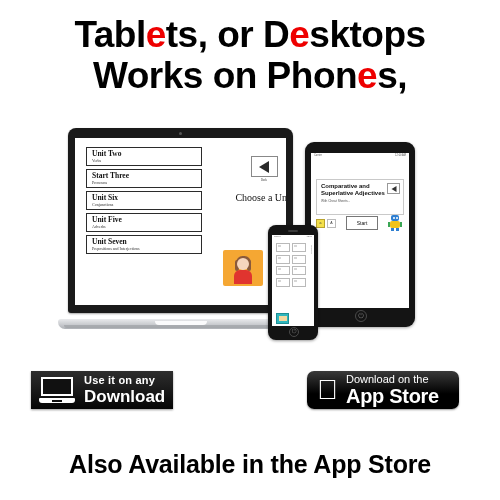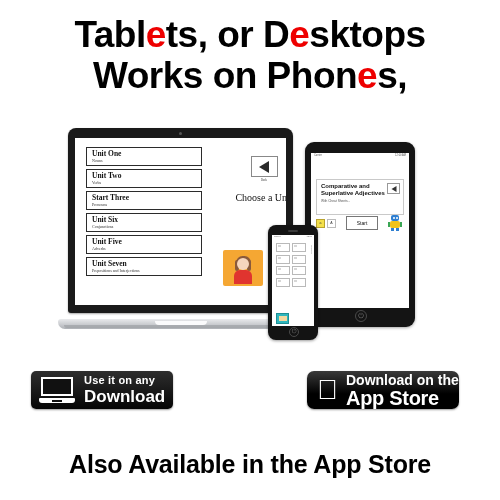--- a/index.html
+++ b/index.html
@@ -197,21 +197,21 @@
   }
   .ph-thumb-in{position:absolute;left:1.5px;top:1.5px;width:8px;height:5px;background:#f3d9a0;}
   .ph-sidelabel{
     position:absolute;right:1px;top:10px;font-size:2.4px;color:#888;
     writing-mode:vertical-rl;
   }
 
   
   .badge-computer{
     position:absolute;left:31px;top:371px;width:142px;height:38px;
-    background:linear-gradient(#2e2e2e,#050505);border-radius:5px;
+    background:linear-gradient(#2e2e2e,#050505);border-radius:0;
     display:flex;align-items:center;padding-left:8px;box-sizing:border-box;
     box-shadow:0 1px 2px rgba(0,0,0,.4);
   }
   .computer-icon{width:36px;height:26px;position:relative;flex:0 0 auto;}
   .ci-screen{position:absolute;left:2px;top:0;width:32px;height:19px;background:#fff;}
   .ci-inner{position:absolute;left:2px;top:2px;width:28px;height:15px;background:#111;}
   .ci-base{position:absolute;left:0;bottom:0;width:36px;height:5px;background:#fff;
     border-radius:1px 1px 3px 3px;}
   .ci-pad{position:absolute;left:50%;bottom:1px;margin-left:-5px;width:10px;height:2px;background:#111;}
   .badge-text{margin-left:9px;color:#fff;line-height:1;}
@@ -219,21 +219,21 @@
   .bt-big{font-size:17px;font-weight:bold;margin-top:2px;}
 
   .badge-appstore{
     position:absolute;left:307px;top:371px;width:152px;height:38px;
     background:linear-gradient(#3a3a3a,#000 60%);border-radius:7px;
     display:flex;align-items:center;padding-left:10px;box-sizing:border-box;
     box-shadow:0 1px 2px rgba(0,0,0,.4);
   }
   .apple-logo{font-size:28px;color:#fff;line-height:28px;flex:0 0 auto;}
   .as-text{margin-left:8px;color:#fff;line-height:1;}
-  .as-small{font-size:14px;font-weight:bold;}
+  .as-small{font-size:11px;font-weight:normal;}
   .as-big{font-size:20px;font-weight:bold;margin-top:1px;letter-spacing:-0.3px;}
 
   
   .footer{
     position:absolute;left:0;top:450px;width:500px;text-align:center;
     font-size:25px;font-weight:bold;color:#000;letter-spacing:-0.2px;
   }
 </style>
 </head>
 <body>
@@ -246,24 +246,20 @@
   </div>
 
   <div class="devices">
 
     <div class="laptop">
       <div class="laptop-lid">
         <div class="laptop-cam"></div>
         <div class="laptop-screen">
 
           <div class="unit-list">
-            <div class="unit-box">
-              <div class="unit-title">Unit One</div>
-              <div class="unit-sub">Nouns</div>
-            </div>
             <div class="unit-box">
               <div class="unit-title">Unit Two</div>
               <div class="unit-sub">Verbs</div>
             </div>
             <div class="unit-box">
               <div class="unit-title">Start Three</div>
               <div class="unit-sub">Pronouns</div>
             </div>
             <div class="unit-box">
               <div class="unit-title">Unit Six</div>

